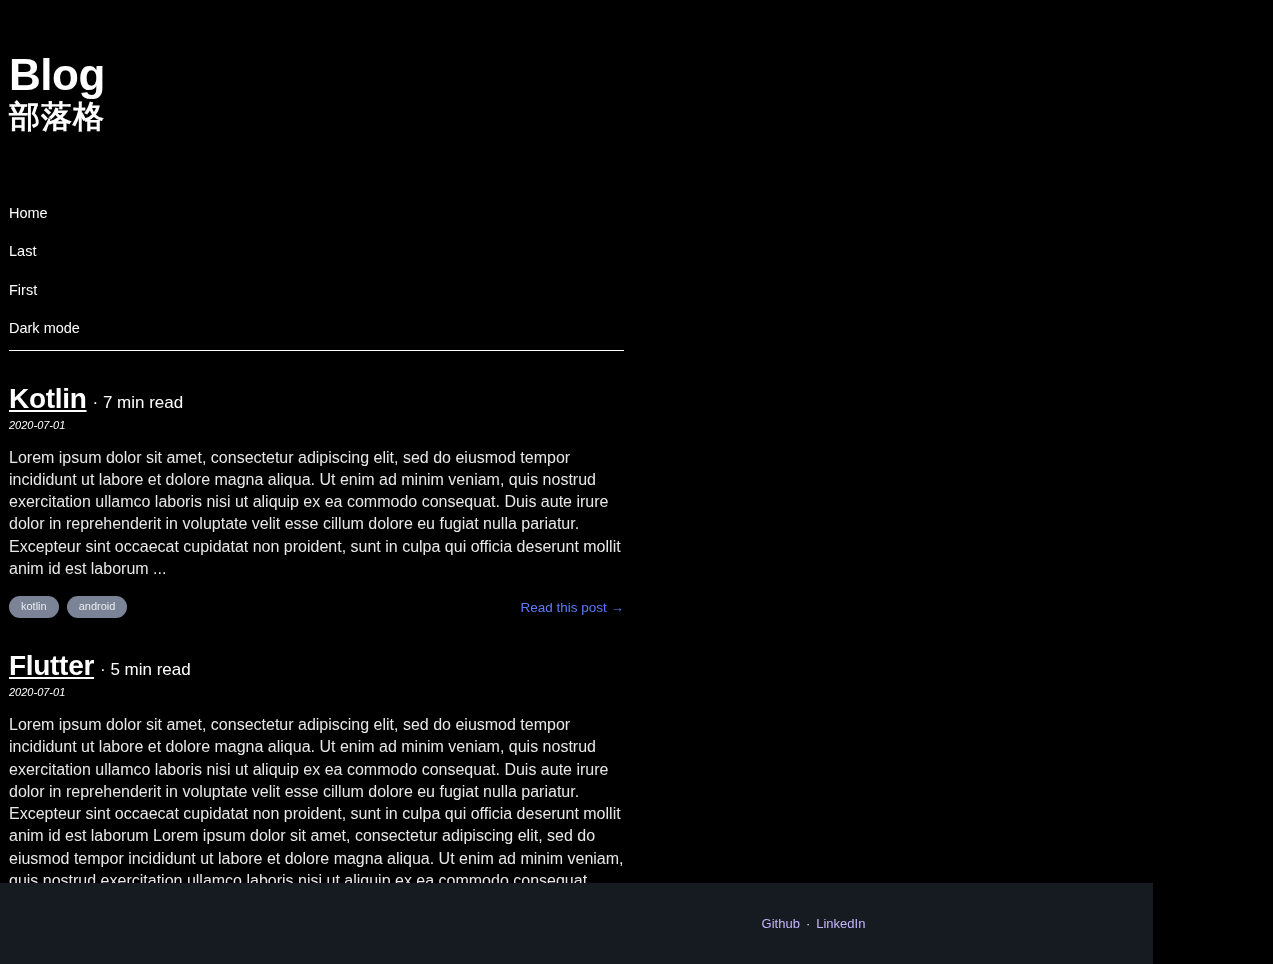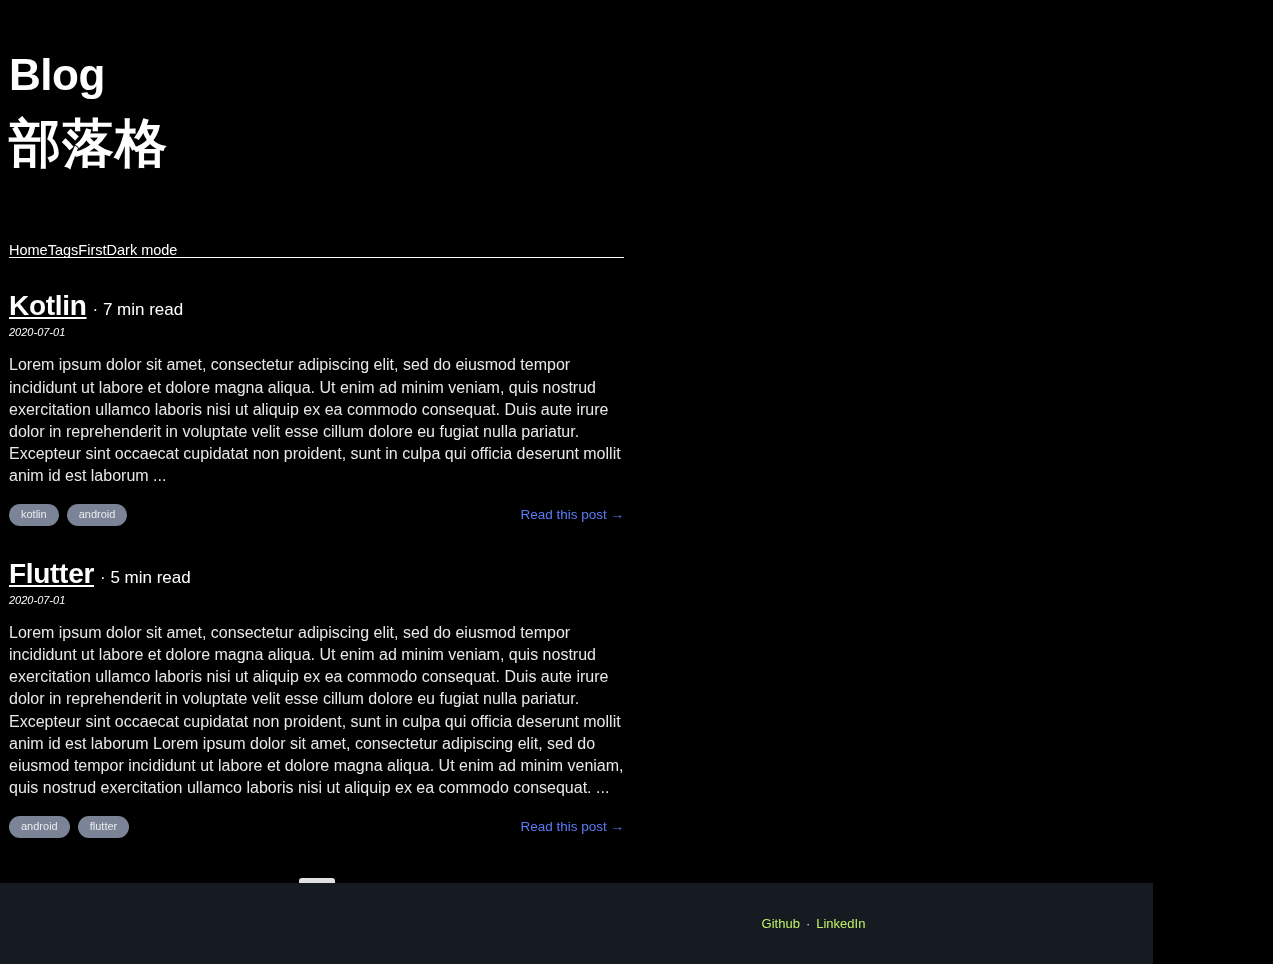--- a/index.html
+++ b/index.html
@@ -31,31 +31,34 @@
   .site-title {
     color: #ffffff;
     font-weight: bold;
     font-size: 44px;
     line-height: 1.05;
     letter-spacing: -0.5px;
     margin: 0;
   }
   .site-title .cjk {
     display: block;
-    font-size: 52px;
+    font-size: 31px;
     letter-spacing: 1px;
-    margin-top: 18px;
+    margin-top: 3px;
   }
 
   
   nav.main-nav {
     margin-top: 72px;
+    padding-bottom: 14px;
     border-bottom: 1px solid #ffffff;
     display: flex;
+    gap: 24px;
     align-items: baseline;
+    flex-direction: column;
   }
   nav.main-nav a {
     color: #ffffff;
     font-size: 14.5px;
     text-decoration: none;
     line-height: 1;
   }
 
   
   .post { margin-top: 32px; }
@@ -151,41 +154,41 @@
     align-items: center;
     justify-content: center;
   }
   .footer-inner {
     display: flex;
     gap: 6px;
     align-items: center;
     transform: translateX(237px);
   }
   .footer-inner a {
-    color: #bef264;
+    color: #c4b5fd;
     font-size: 13px;
     text-decoration: none;
   }
   .footer-sep { color: #e6e8ec; font-size: 13px; }
 </style>
 </head>
 <body>
 
 <div id="page">
 
   <div class="content-wrap shift">
 
     <h1 class="site-title">
       <span>Blog</span>
       <span class="cjk">部落格</span>
     </h1>
 
     <nav class="main-nav">
       <a href="#">Home</a>
-      <a href="#">Tags</a>
+      <a href="#">Last</a>
       <a href="#">First</a>
       <a href="#">Dark mode</a>
     </nav>
 
     <article class="post">
       <div class="post-head">
         <a href="#" class="post-title">Kotlin</a>
         <span class="post-readtime">· 7 min read</span>
       </div>
       <div class="post-date">2020-07-01</div>

